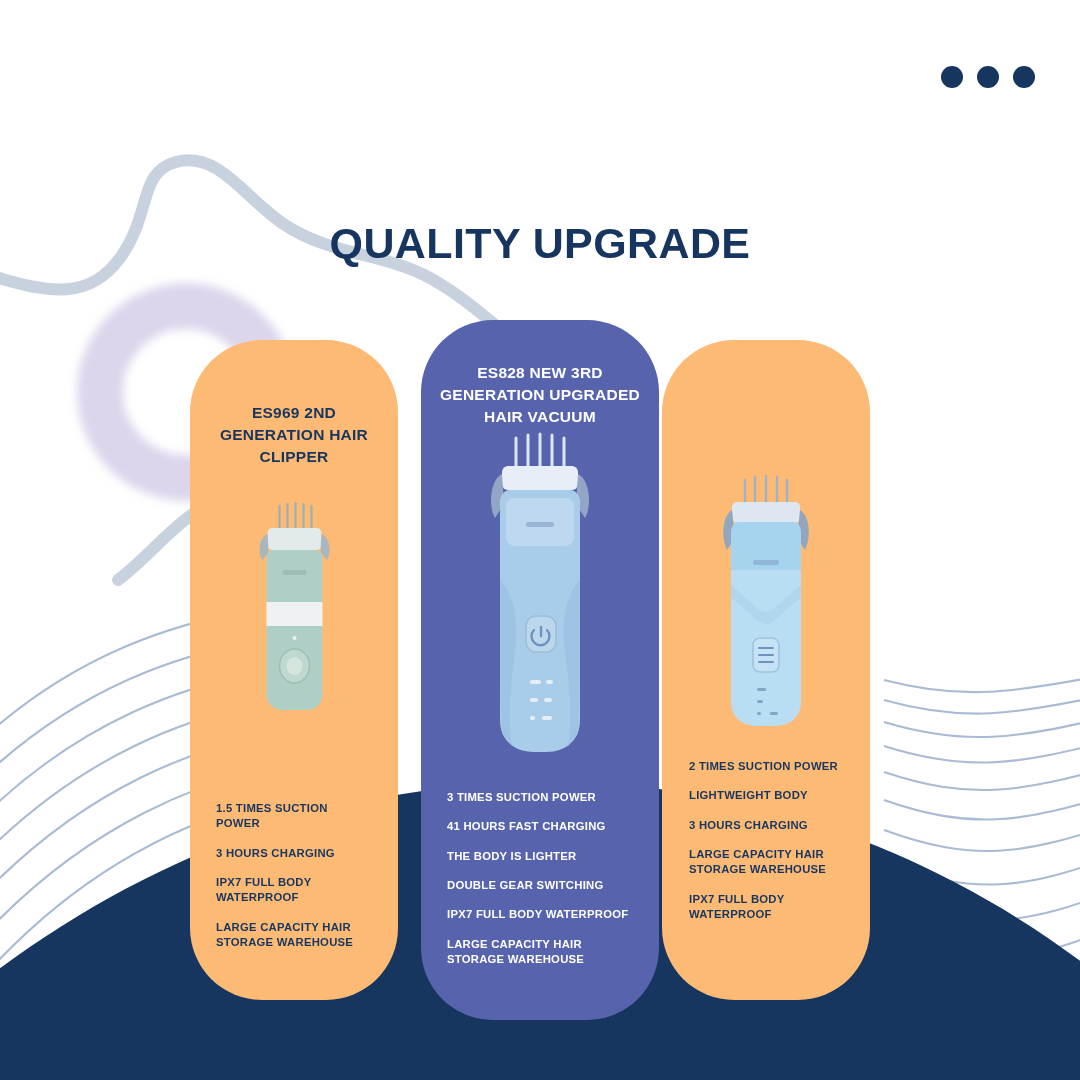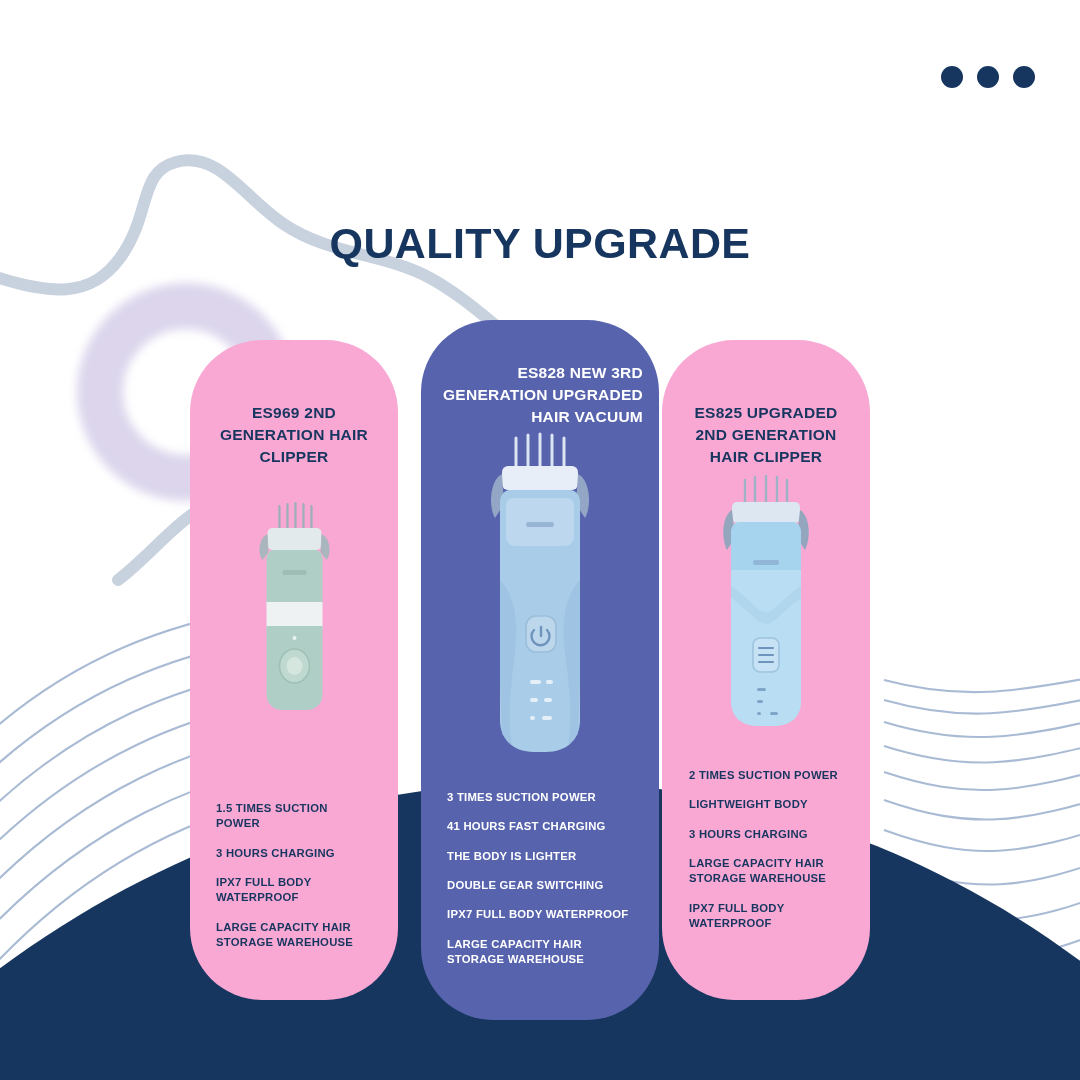--- a/index.html
+++ b/index.html
@@ -29,48 +29,48 @@
   }
   .maintitle {
     position:absolute; top:219px; left:50%; transform:translateX(-50%);
     width:800px; text-align:center;
     font-size:43px; font-weight:bold; letter-spacing:.4px;
     color:#17365F; text-transform:uppercase;
   }
 
   
   .card { position:absolute; border-radius:72px; overflow:hidden; }
-  .card.side   { width:208px; background:#f9a8d4; }
+  .card.side   { width:208px; background:#fdba74; }
   .card.center { width:238px; background:#5763AD; }
   #card-left   { left:190px; top:340px; height:660px; }
   #card-center { left:421px; top:320px; height:700px; }
   #card-right  { left:662px; top:340px; height:660px; }
 
   .card-title {
     position:absolute; left:0; width:100%;
     text-align:center; font-weight:bold; text-transform:uppercase;
     font-size:15.5px; line-height:1.42; letter-spacing:.25px;
     padding:0 16px;
   }
   .side .card-title   { top:62px; color:#17365F; }
-  .center .card-title { top:42px; color:#ffffff;text-align:right; }
+  .center .card-title { top:42px; color:#ffffff; }
 
   
   .product { position:absolute; left:50%; transform:translateX(-50%); }
   #prod-left   { top:158px; width:95px; height:216px; }
   #prod-center { top:110px; width:120px; height:330px; }
   #prod-right  { top:130px; width:106px; height:262px; }
 
   
   .features { position:absolute; left:0; width:100%; padding:0 26px; }
   .side   .features { color:#17365F; }
   .center .features { color:#ffffff; }
   #feat-left   { top:445px;margin-top:16px; }
   #feat-center { top:470px; }
-  #feat-right  { top:428px;padding-left:27px; }
+  #feat-right  { top:419px;padding-left:27px; }
   .feature {
     font-size:11.3px; font-weight:bold; letter-spacing:.25px;
     line-height:1.36; text-transform:uppercase; margin-bottom:14px;
   }
 </style>
 </head>
 <body>
 
 <div id="stage">
 
@@ -207,21 +207,20 @@
         <div class="feature">3 TIMES SUCTION POWER</div>
         <div class="feature">41 HOURS FAST CHARGING</div>
         <div class="feature">THE BODY IS LIGHTER</div>
         <div class="feature">DOUBLE GEAR SWITCHING</div>
         <div class="feature">IPX7 FULL BODY WATERPROOF</div>
         <div class="feature">LARGE CAPACITY HAIR STORAGE WAREHOUSE</div>
       </div>
   </div>
 
   <div class="card side" id="card-right">
-    <div class="card-title">ES825 UPGRADED 2ND GENERATION HAIR CLIPPER</div>
 
     <svg class="product" id="prod-right" viewBox="0 0 106 262">
       <g fill="none" stroke="#9FB2C6" stroke-width="2.4" stroke-linecap="round">
         <line x1="32" y1="10" x2="32" y2="32"></line>
         <line x1="42" y1="7" x2="42" y2="32"></line>
         <line x1="53" y1="6" x2="53" y2="32"></line>
         <line x1="64" y1="7" x2="64" y2="32"></line>
         <line x1="74" y1="10" x2="74" y2="32"></line>
       </g>
       <path d="M24 32 H82 a5 5 0 0 1 5 5 v11 a5 5 0 0 1 -5 5 H24 a5 5 0 0 1 -5 -5 v-11 a5 5 0 0 1 5 -5 z" fill="#DDE7F1"></path>

